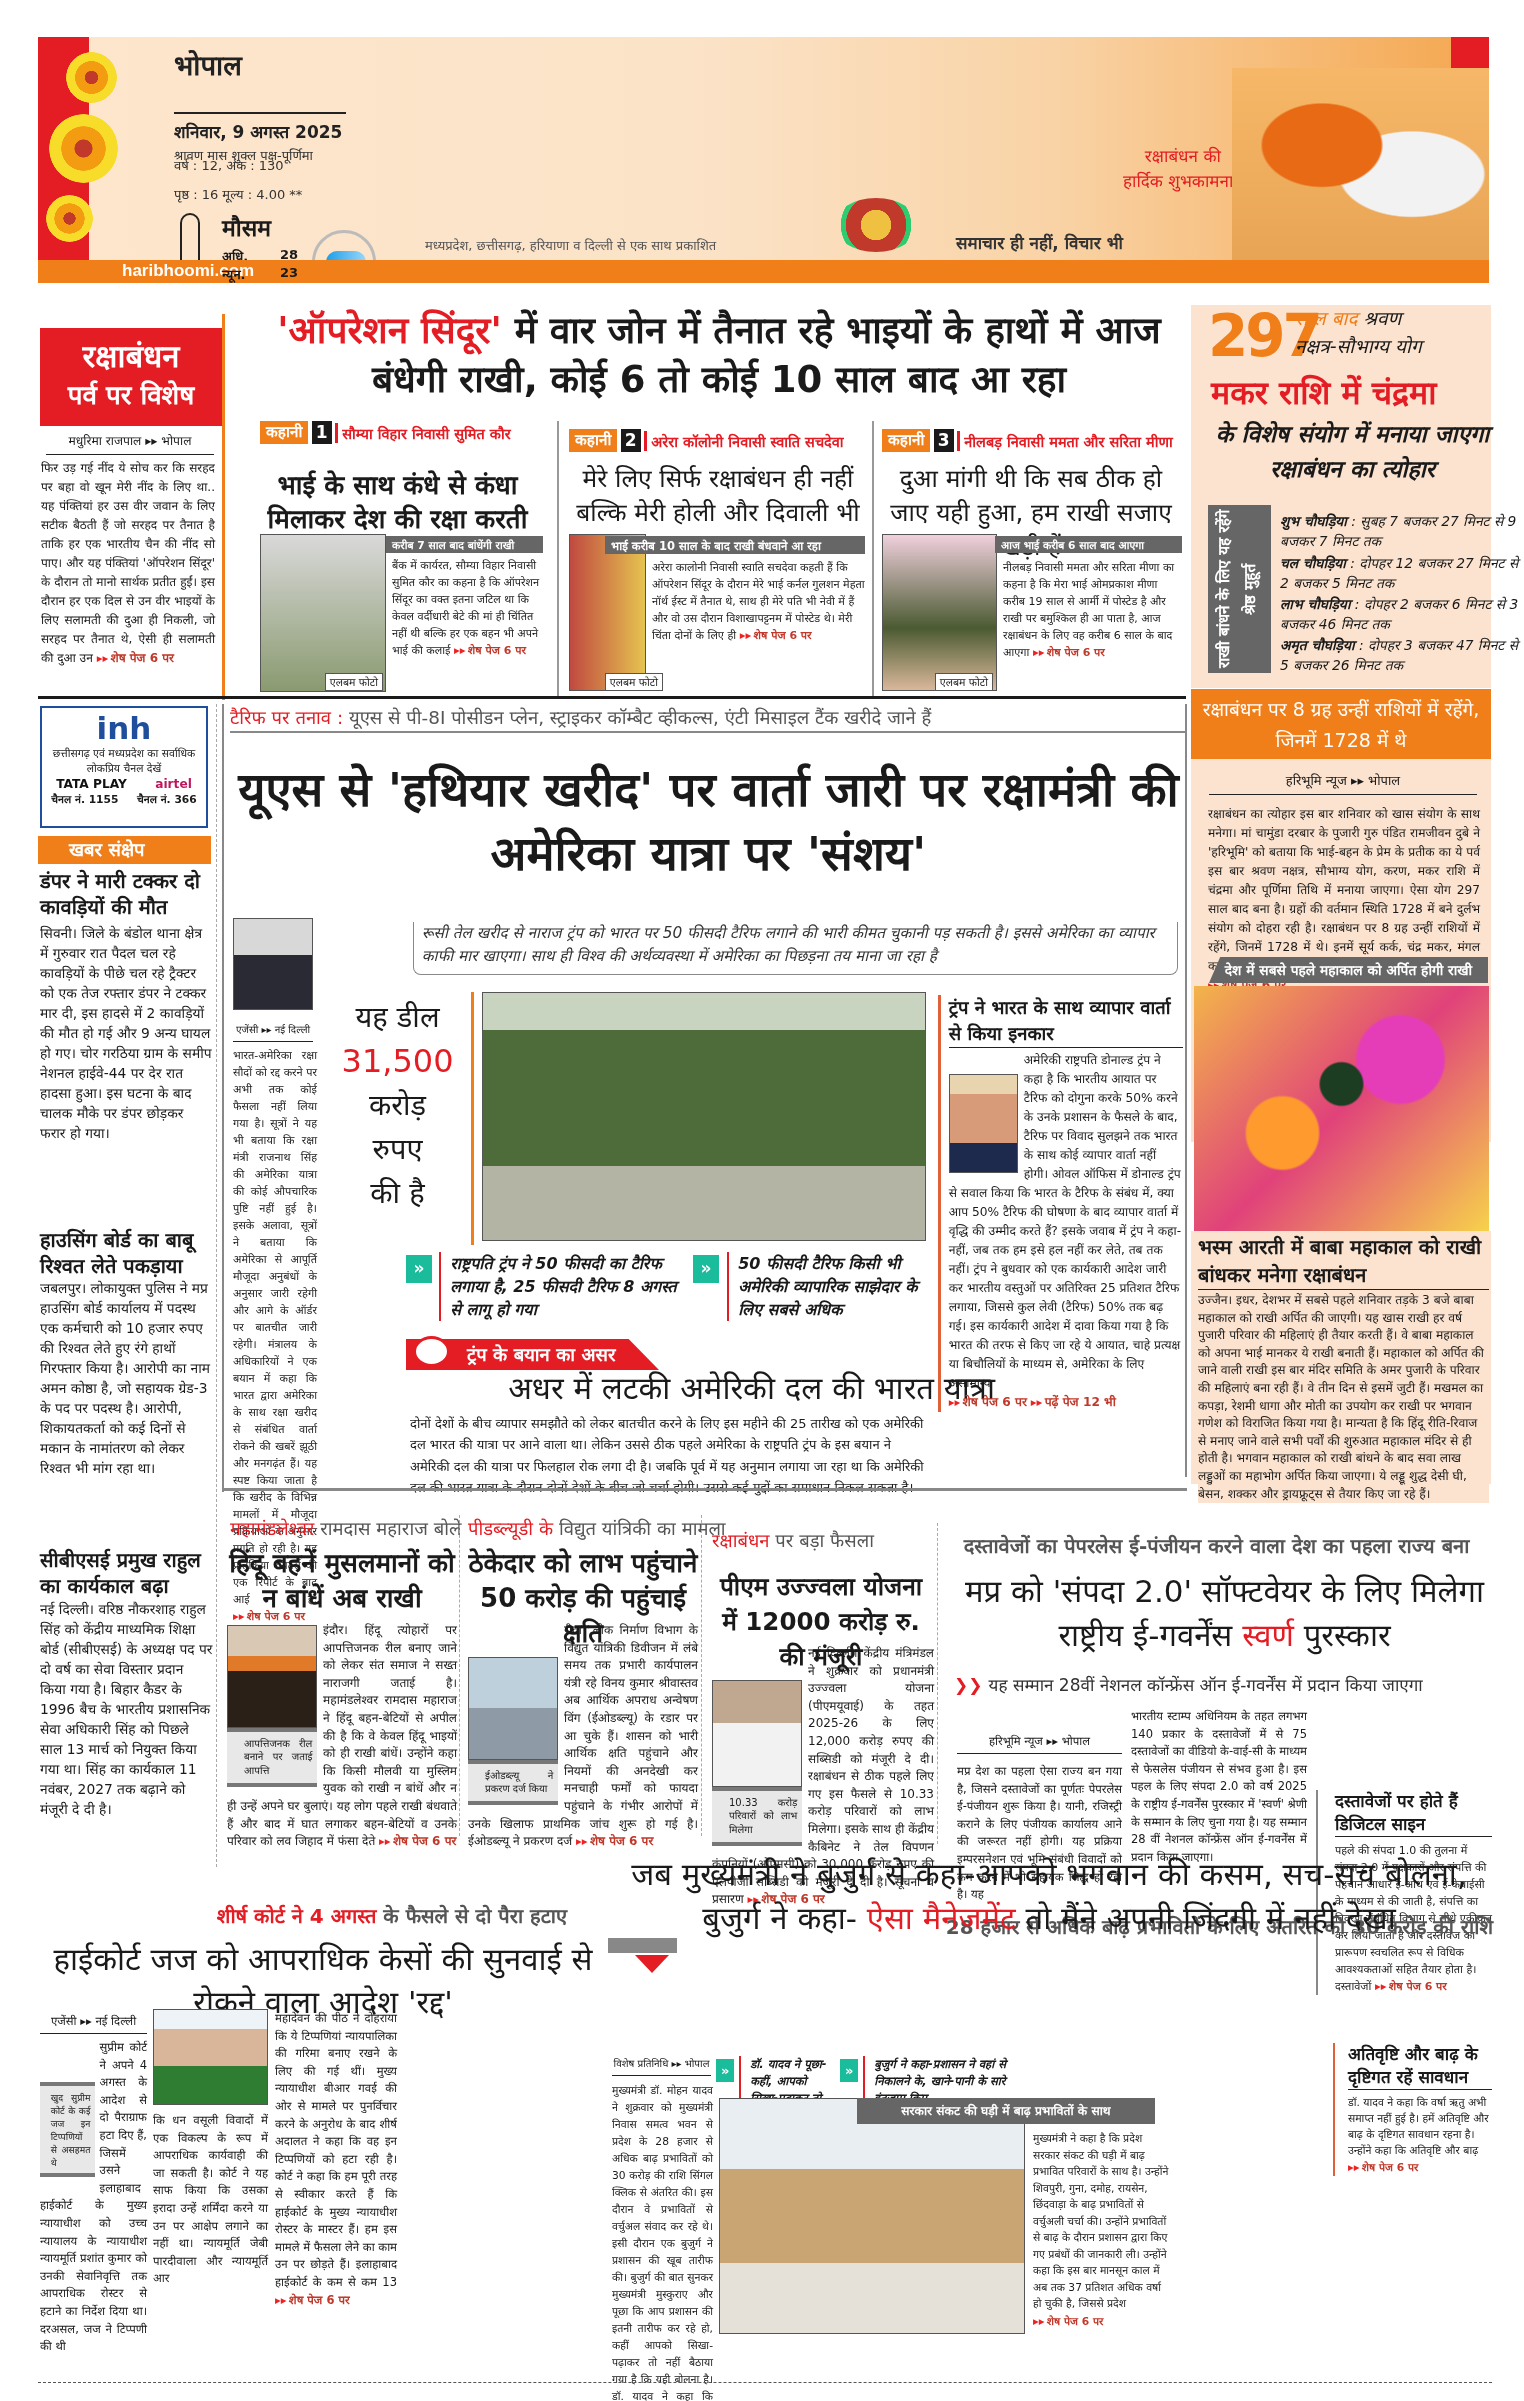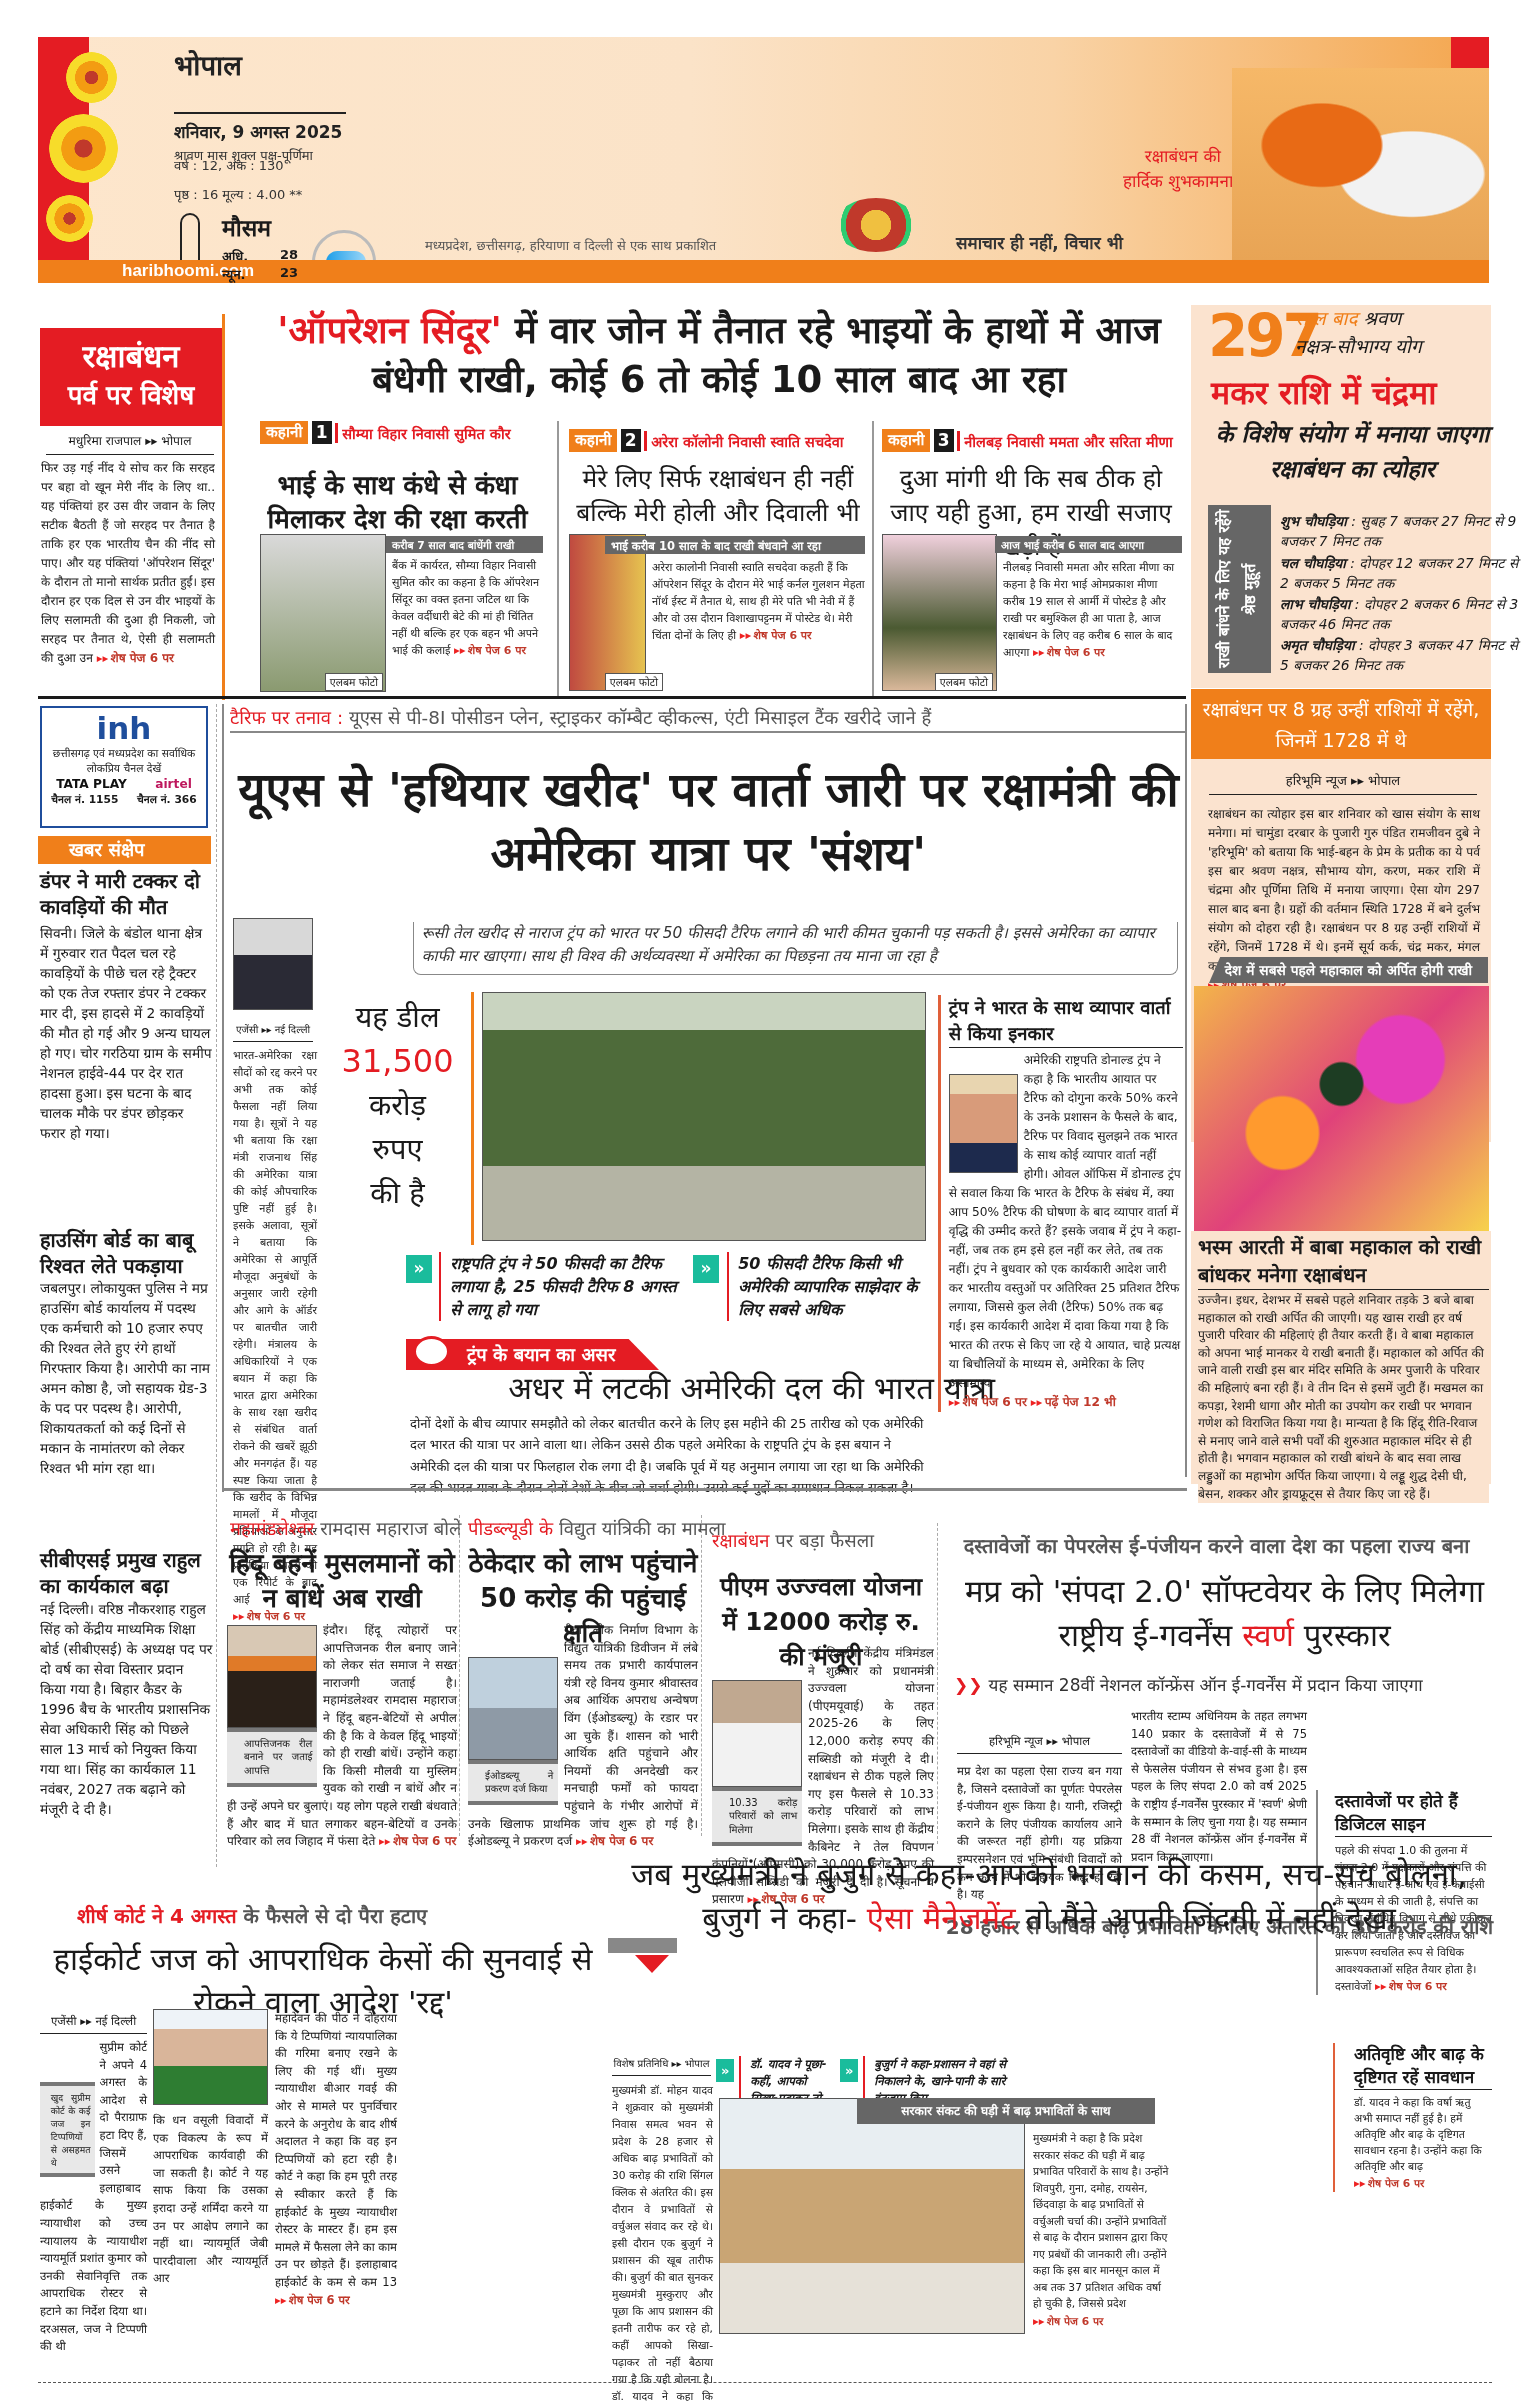--- a/index.html
+++ b/index.html
@@ -93,30 +93,30 @@
 .sec-head{position:absolute;font-size:26px;line-height:35px;font-weight:bold;text-align:center}
 .side-cap{position:absolute;background:#e8e8e8;border-top:4.6px solid #777;border-bottom:4.6px solid #777;font-size:12.2px;line-height:17px;padding:4.6px 4.6px 4.6px 17px}
 #sampada-kicker{left:941px;top:1532px;width:551px;font-size:20px;font-weight:bold;color:#555;text-align:center}
 #sampada-head{left:949px;top:1569px;width:551px;text-align:center;font-size:31px;line-height:44px}
 #sampada-head .red{color:#e41c23}
 #sampada-sub{left:954px;top:1673px;width:545px;font-size:17px;color:#333}
 #sampada-sub::before{content:"\276F\276F";color:#e41c23;font-weight:bold;margin-right:6.1px}
 #digital-box{left:1316px;top:1790px;width:176px;border-left:2.3px solid #888;padding-left:17px}
 #digital-h{font-size:17px;line-height:23px;font-weight:bold;border-bottom:1.5px solid #222}
 
-#sc-kicker{left:77px;top:1902px;width:490px;text-align:left;font-size:20px;font-weight:bold;color:#555}
+#sc-kicker{left:77px;top:1902px;width:490px;text-align:right;font-size:20px;font-weight:bold;color:#555}
 #sc-kicker .red{color:#e41c23}
 #sc-head{left:40px;top:1938px;width:566px;text-align:center;font-size:31px;line-height:43px}
 #sc-photo{left:153px;top:2009px;width:115px;height:96px;background:linear-gradient(180deg,#eef3f8 0 20%,#d9b59a 20% 60%,#2e7d32 60%)}
 #cm-kicker{left:689px;top:1913px;width:804px;text-align:right;font-size:20px;font-weight:bold;color:#555}
 #cm-bar{left:608px;top:1938px;width:69px;height:15.3px;background:#888}
 #cm-v{left:635px;top:1955px;width:0;height:0;border-left:17px solid transparent;border-right:17px solid transparent;border-top:18.4px solid #e41c23}
 #cm-head{left:605px;top:1852px;width:888px;font-size:31px;line-height:44px;text-align:center}
 #cm-head .red{color:#e41c23}
-#avrishti{left:1313px;top:2059px;width:179px;border-left:2.3px solid #e0603a;padding-left:19px}
+#avrishti{left:1313px;top:2059px;width:179px;border-left:2.3px solid #e0603a;padding-left:13px}
 #avrishti-h{font-size:17px;line-height:23px;font-weight:bold;border-bottom:1.5px solid #222}
 </style>
 </head>
 <body>
 
 <div id="masthead" class="abs">
   <div id="mh-red-l" class="abs"></div>
   <div id="mh-red-r" class="abs"></div>
   <div class="flower" style="left:27.5px;top:15.3px;width:51px;height:51px"></div>
   <div class="flower" style="left:10.7px;top:77px;width:69px;height:69px"></div>

